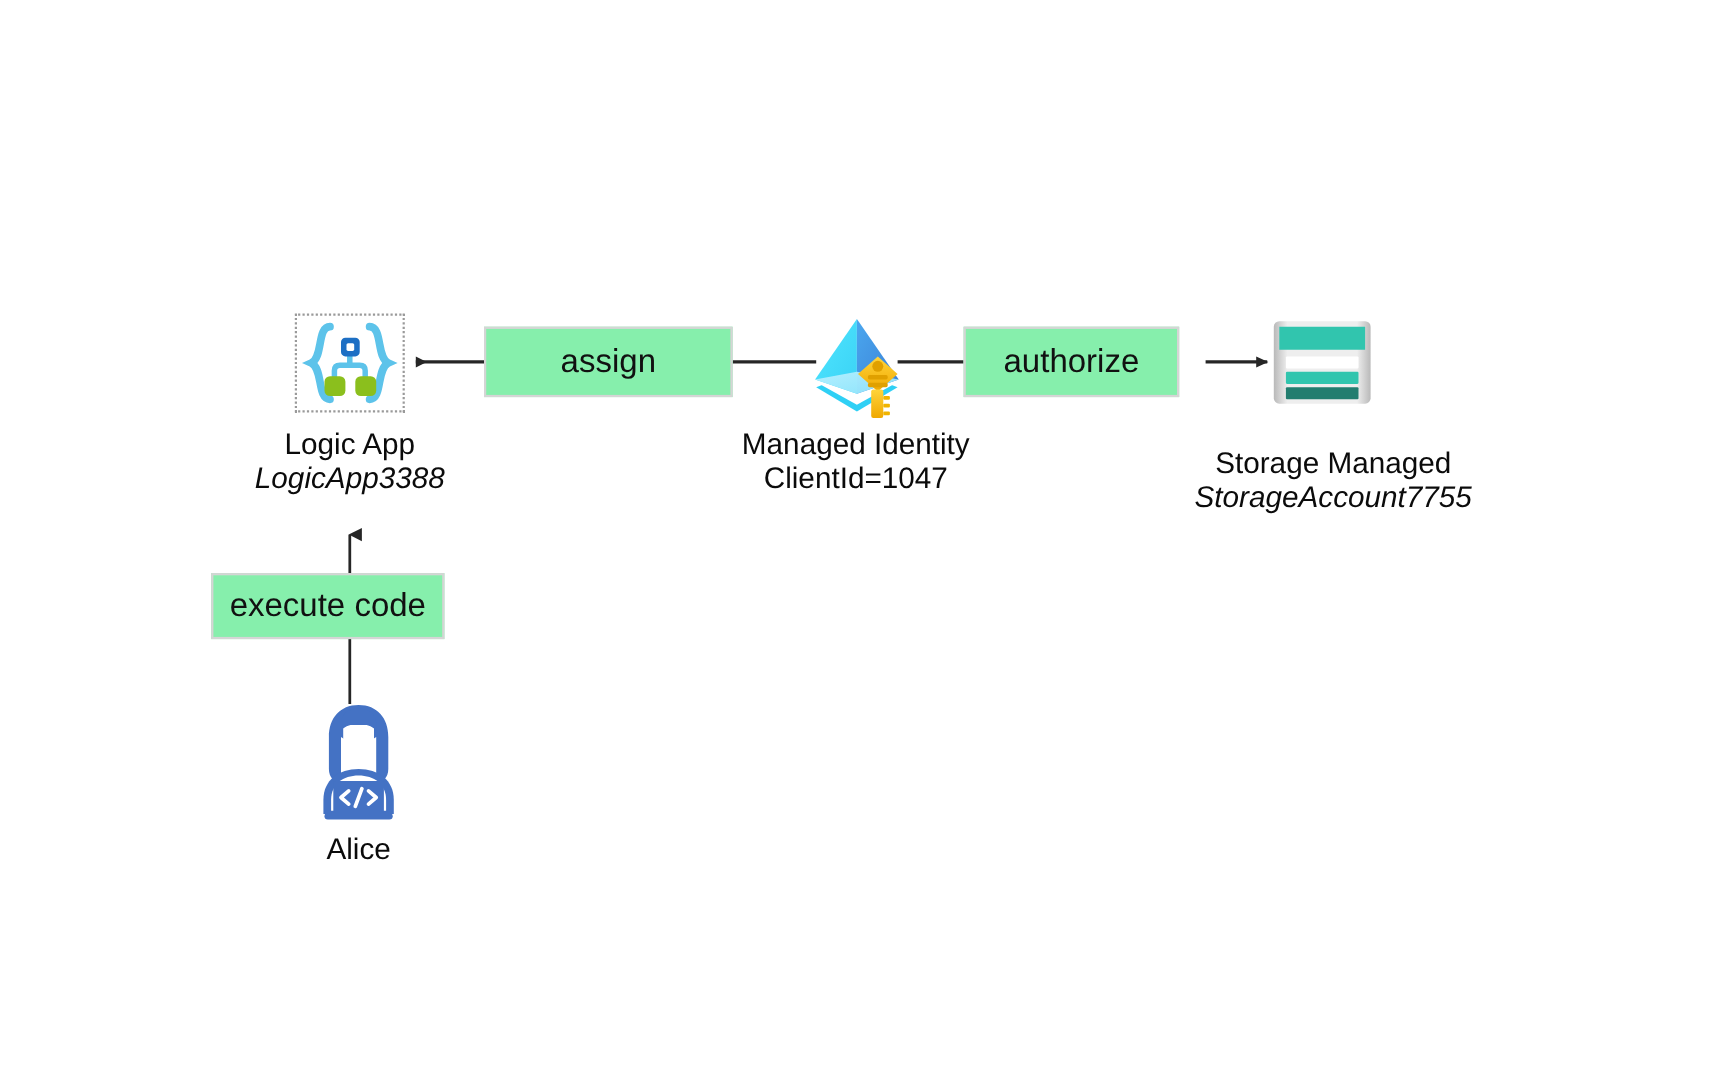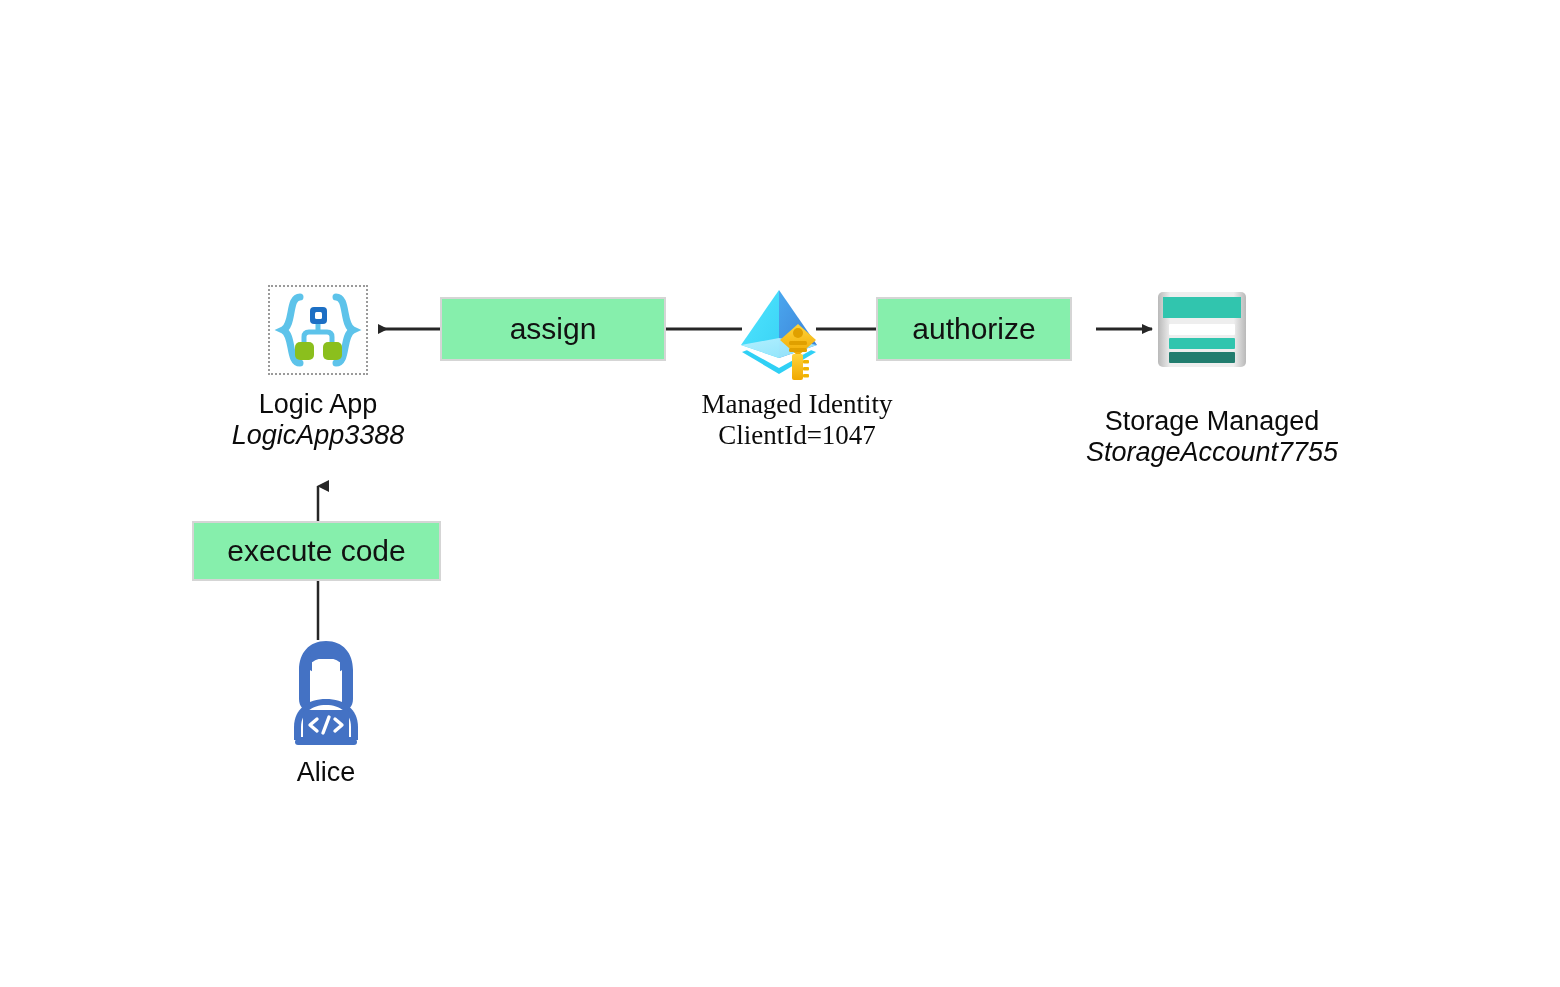--- a/index.html
+++ b/index.html
@@ -175,21 +175,21 @@
       <rect x="53" y="55" width="18" height="4" rx="1.5" fill="#e0a000"></rect>
       <rect x="53" y="62" width="18" height="4" rx="1.5" fill="#e0a000"></rect>
 
       <rect x="56" y="68" width="11" height="26" rx="2" fill="url(#miKey)"></rect>
       <rect x="67" y="74" width="6" height="3.5" rx="1" fill="#f0b400"></rect>
       <rect x="67" y="81" width="6" height="3.5" rx="1" fill="#f0b400"></rect>
       <rect x="67" y="88" width="6" height="3.5" rx="1" fill="#f0b400"></rect>
     </svg>
   </div>
 
-  <div class="caption" style="left:647px; top:389px; width:300px;font-family:Liberation Serif, serif;">
+  <div class="caption" style="left:628px; top:389px; width:300px;">
     <span class="cap-title">Managed Identity</span>
     <span class="cap-title">ClientId=1047</span>
   </div>
 
   <div class="proc-box" style="left:876px; top:297px; width:196px; height:64px;">
     <span class="proc-label">authorize</span>
   </div>
 
   <div class="abs" style="left:1157px; top:291px; width:90px; height:77px;">
     <svg width="90" height="77" viewBox="0 0 90 77">
@@ -212,21 +212,21 @@
 
       <rect x="12" y="61" width="66" height="11" rx="1" fill="#227d6f"></rect>
     </svg>
   </div>
 
   <div class="caption" style="left:1052px; top:406px; width:320px;">
     <span class="cap-title">Storage Managed</span>
     <span class="cap-sub">StorageAccount7755</span>
   </div>
 
-  <div class="proc-box" style="left:192px; top:521px; width:249px; height:60px;">
+  <div class="proc-box" style="left:192px; top:521px; width:212px; height:60px;">
     <span class="proc-label">execute code</span>
   </div>
 
   <div class="abs" style="left:276px; top:637px; width:100px; height:115px;">
     <svg width="100" height="115" viewBox="0 0 100 115">
 
       <path d="M50,4 C33,4 23,16 23,33 L23,62 C23,70 28,74 34,74 L34,33
                C34,33 40,38 50,38 C60,38 66,33 66,33 L66,74
                C72,74 77,70 77,62 L77,33 C77,16 67,4 50,4 Z" fill="#4472c4"></path>
 

